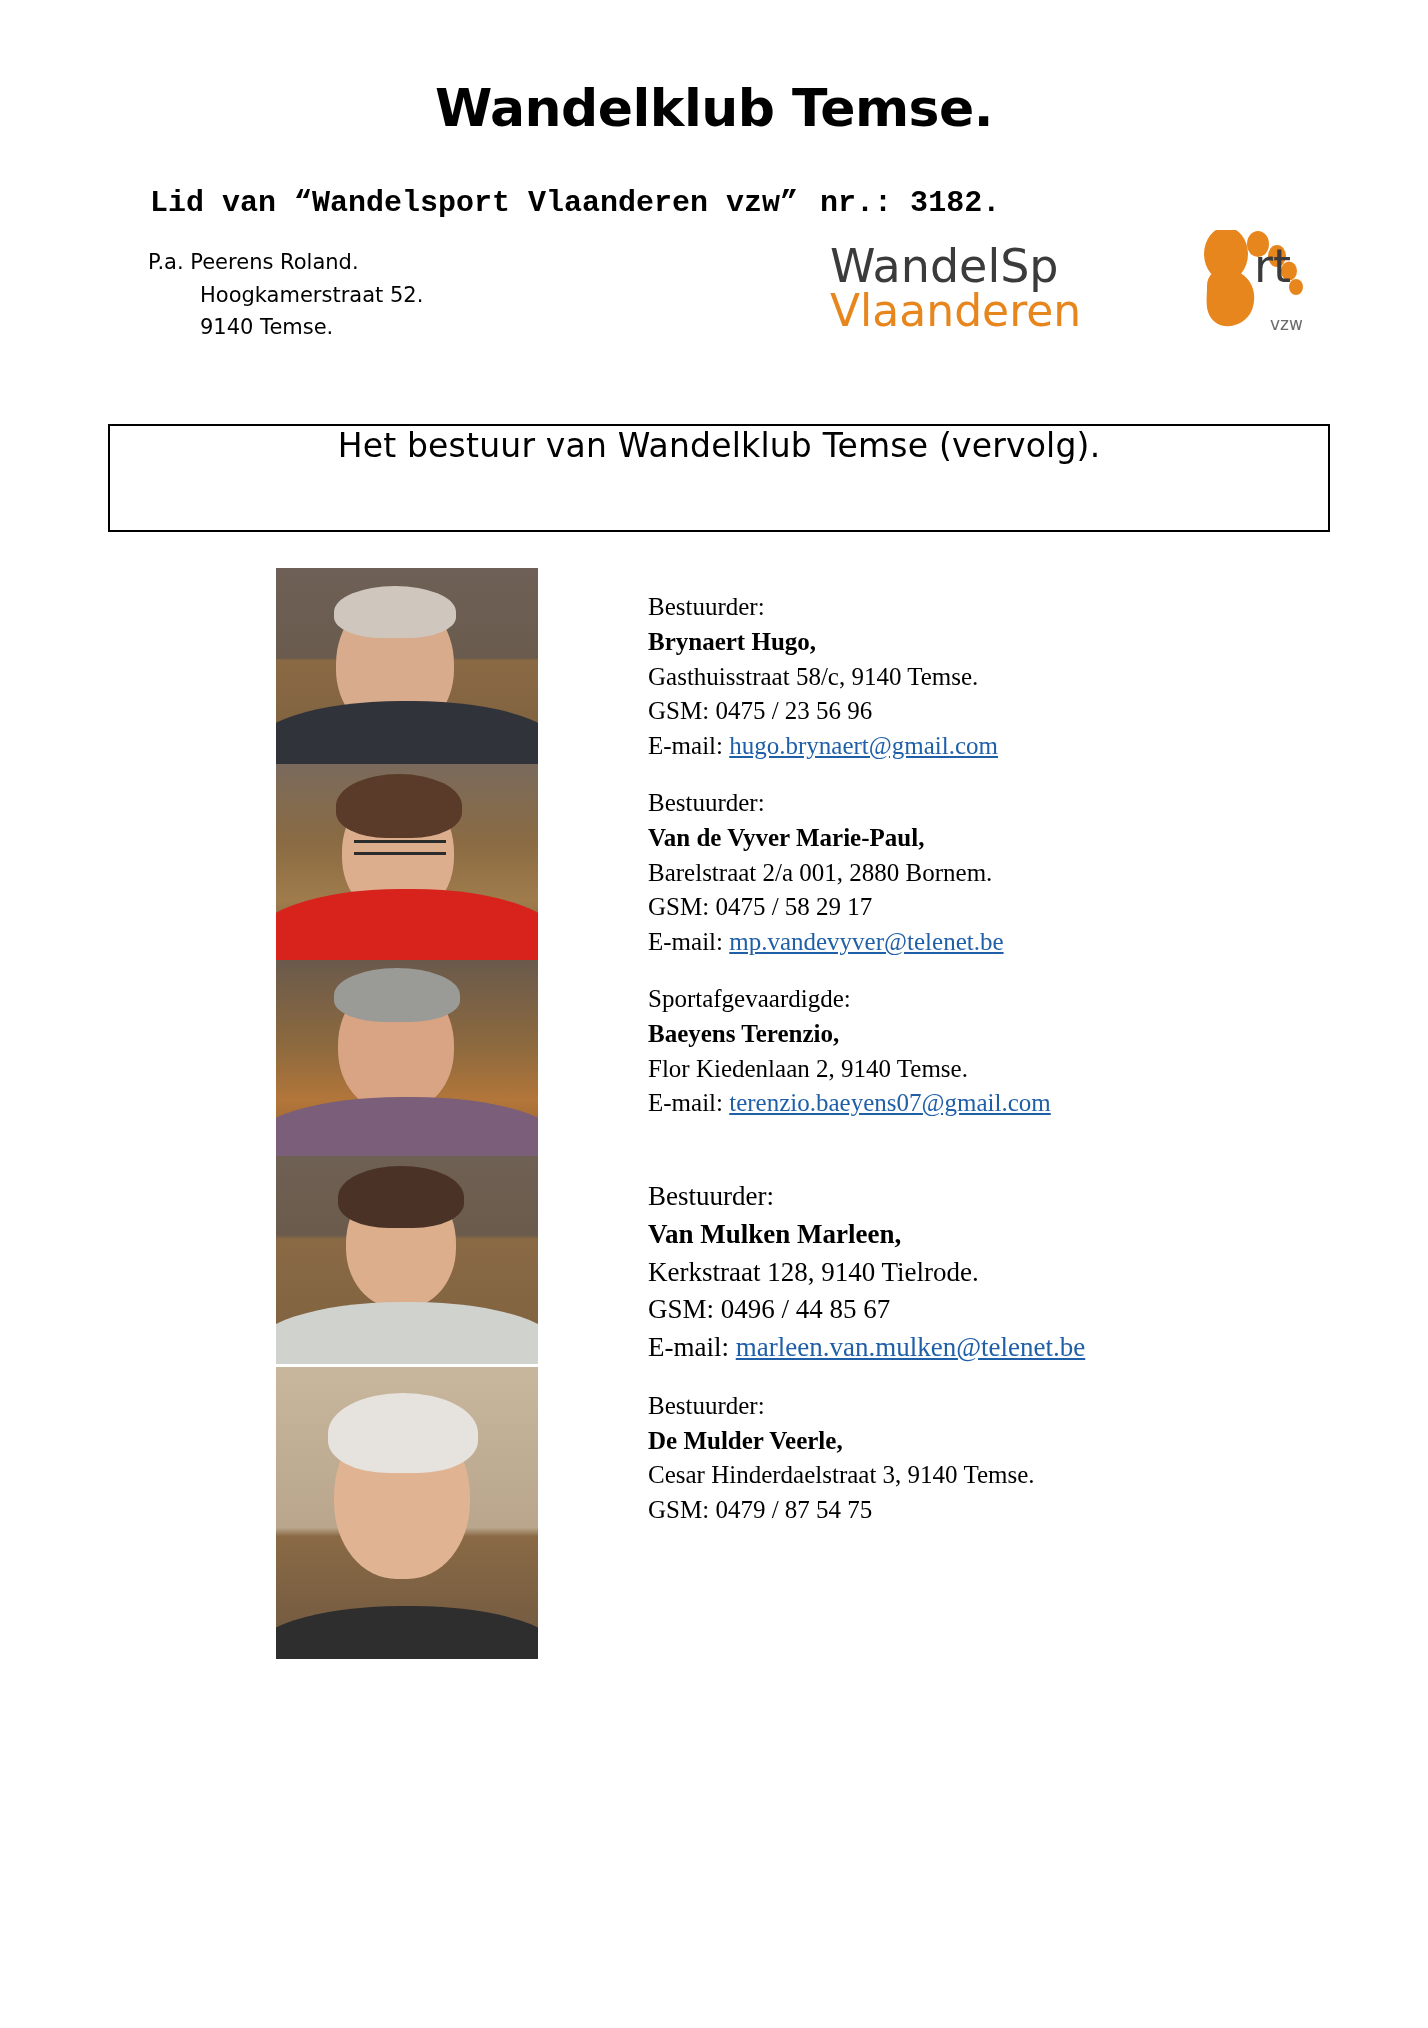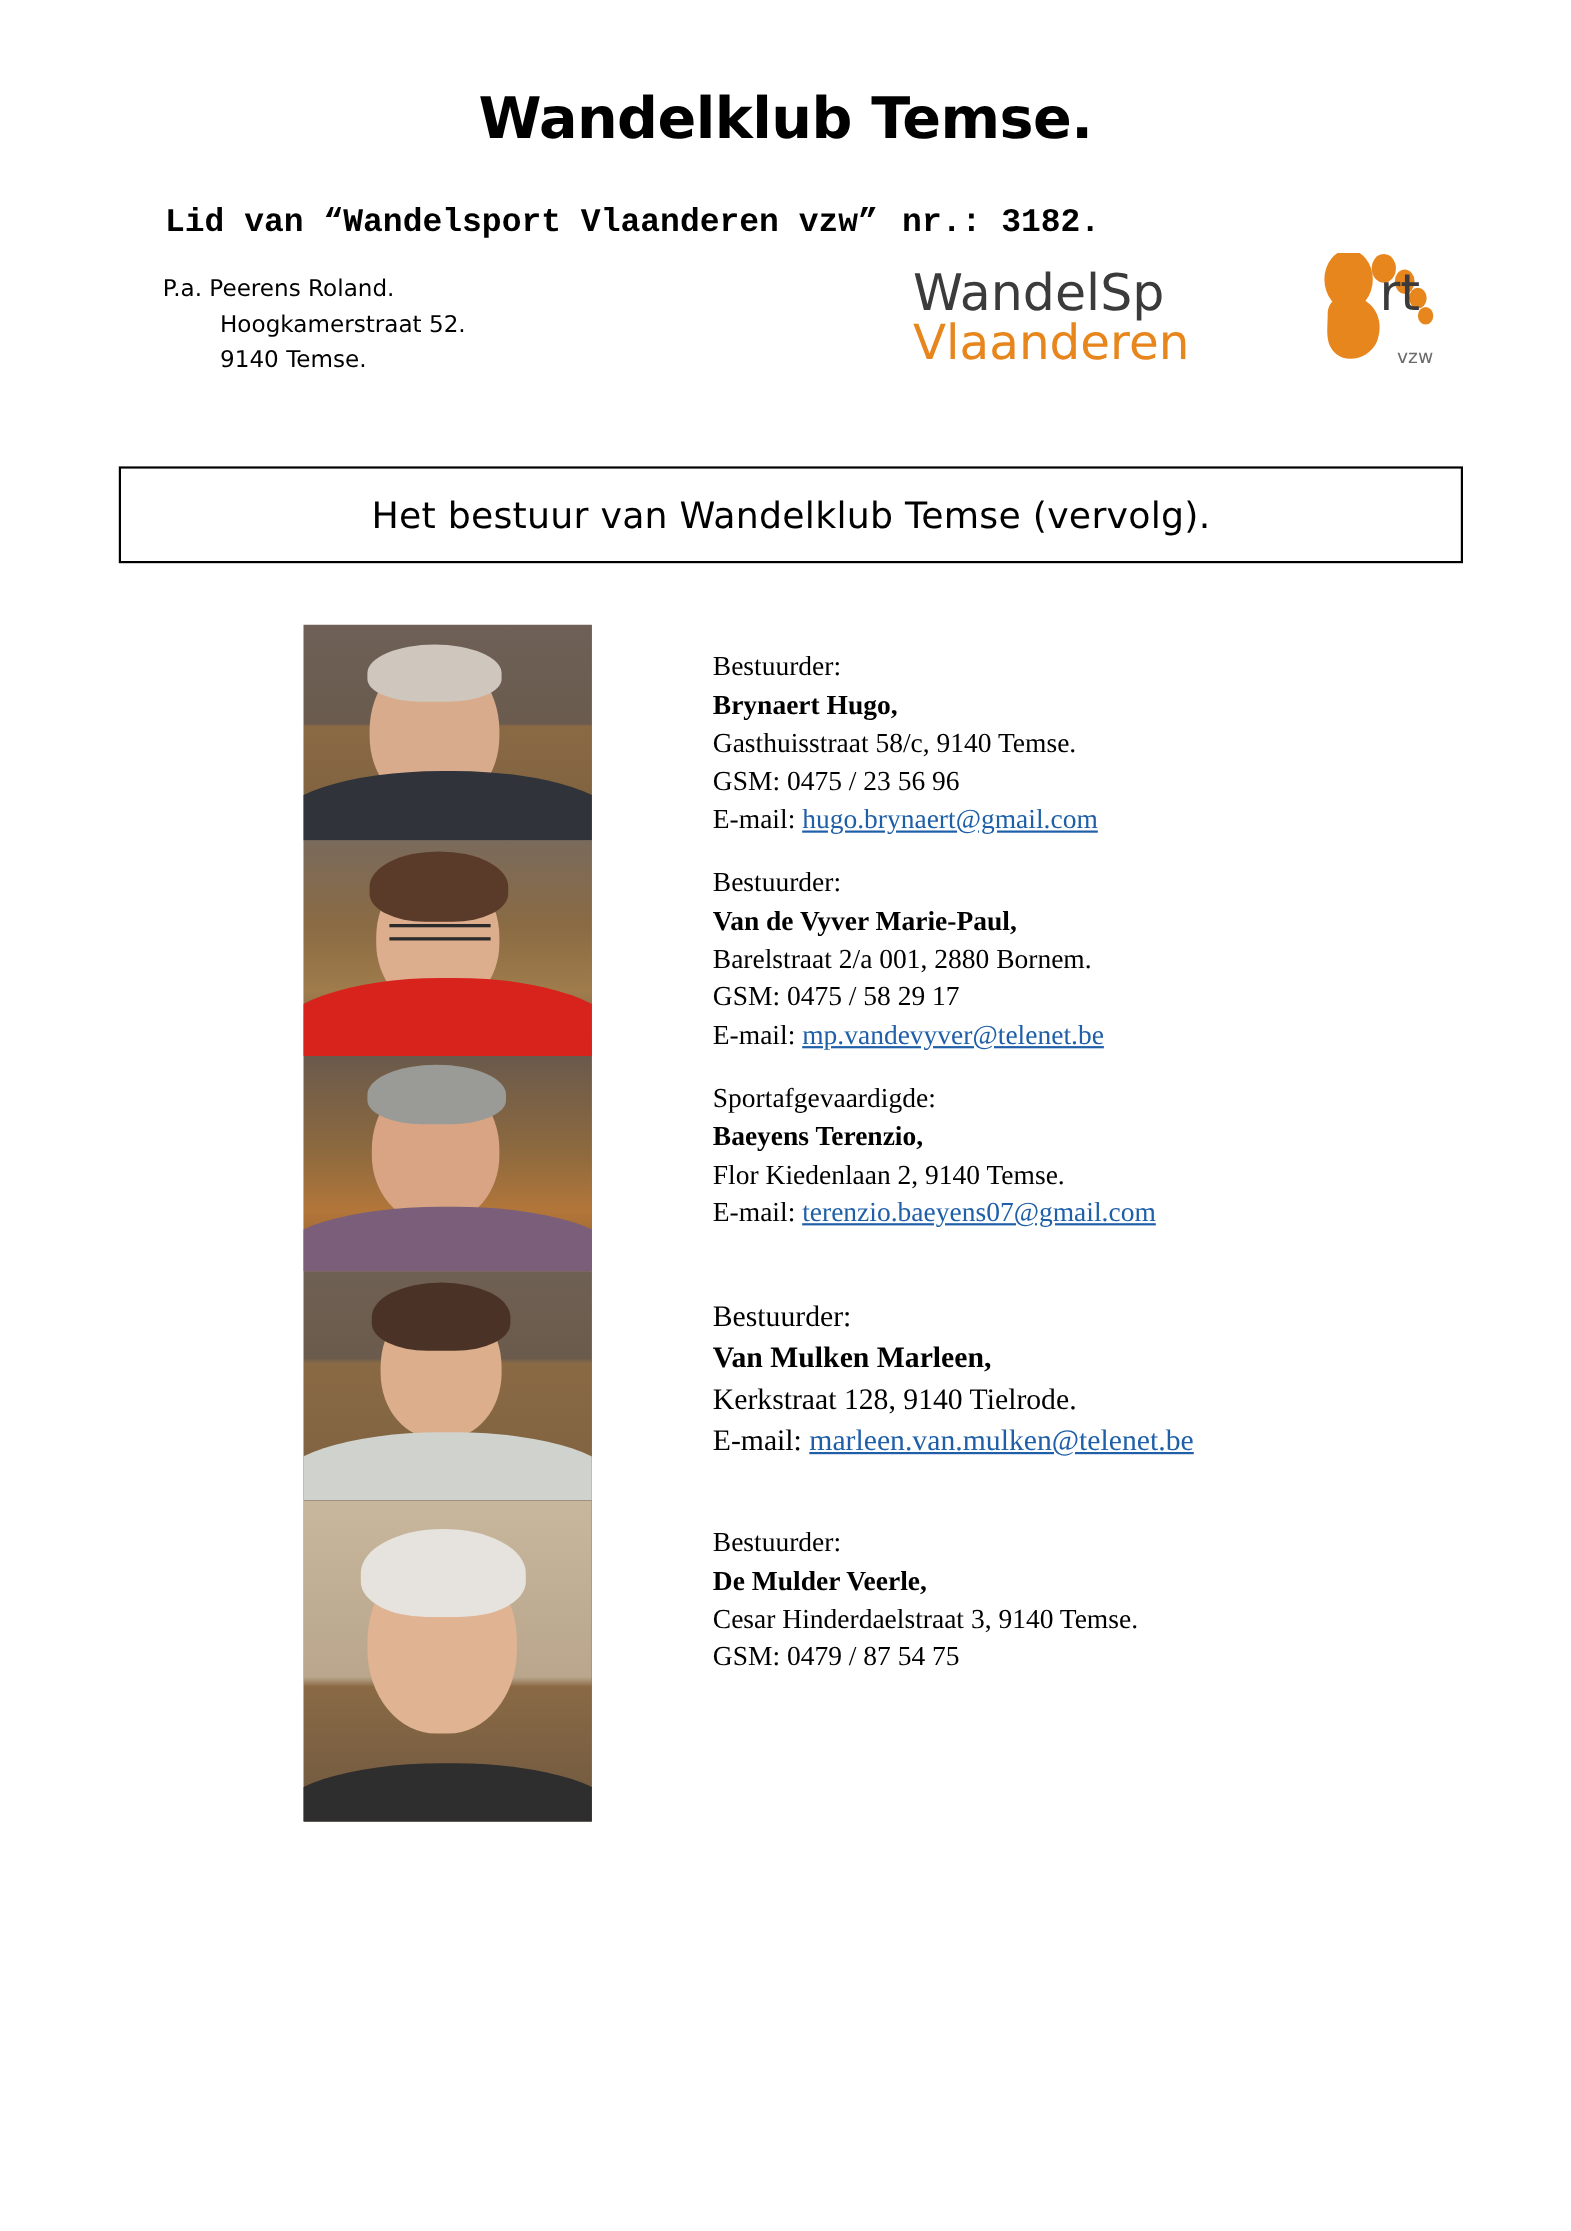--- a/index.html
+++ b/index.html
@@ -70,25 +70,25 @@
     height: 108px;
   }
   .logo svg { display: block; }
 
   
   .box-heading {
     position: absolute;
     left: 108px;
     top: 424px;
     width: 1222px;
-    height: 88px;
+    height: 108px;
     border: 2px solid #000;
     box-sizing: border-box;
     display: flex;
-    align-items: center;
+    align-items: flex-start;
     justify-content: center;
   }
   .box-heading span {
     font-family: "DejaVu Sans", sans-serif;
     font-size: 33px;
     letter-spacing: 0.2px;
   }
 
   
   .people {
@@ -276,20 +276,21 @@
           <div class="bg-wall" style="background:linear-gradient(180deg,#6f6054 0%,#6b5b4c 38%,#8a6a45 40%,#7e6140 100%);"></div>
           <div class="head" style="left:70px; top:22px; width:110px; height:130px; background:#dcae8c;"></div>
           <div class="hair" style="left:62px; top:10px; width:126px; height:62px; background:#4a3326;"></div>
           <div class="body" style="background:#cfd2cd; height:40%;"></div>
         </div>
       </div>
       <div class="info">
         <div class="role">Bestuurder:</div>
         <div class="name">Van Mulken Marleen,</div>
         <div class="line">Kerkstraat 128, 9140 Tielrode.</div>
+        <div class="line">GSM: 0496 / 44 85 67</div>
         <div class="line">
           <span>E-mail:</span>
           <a href="#">marleen.van.mulken@telenet.be</a>
         </div>
       </div>
     </div>
 
     <div class="person">
       <div class="photo-col">
         <div class="photo ph" style="height:292px;">

